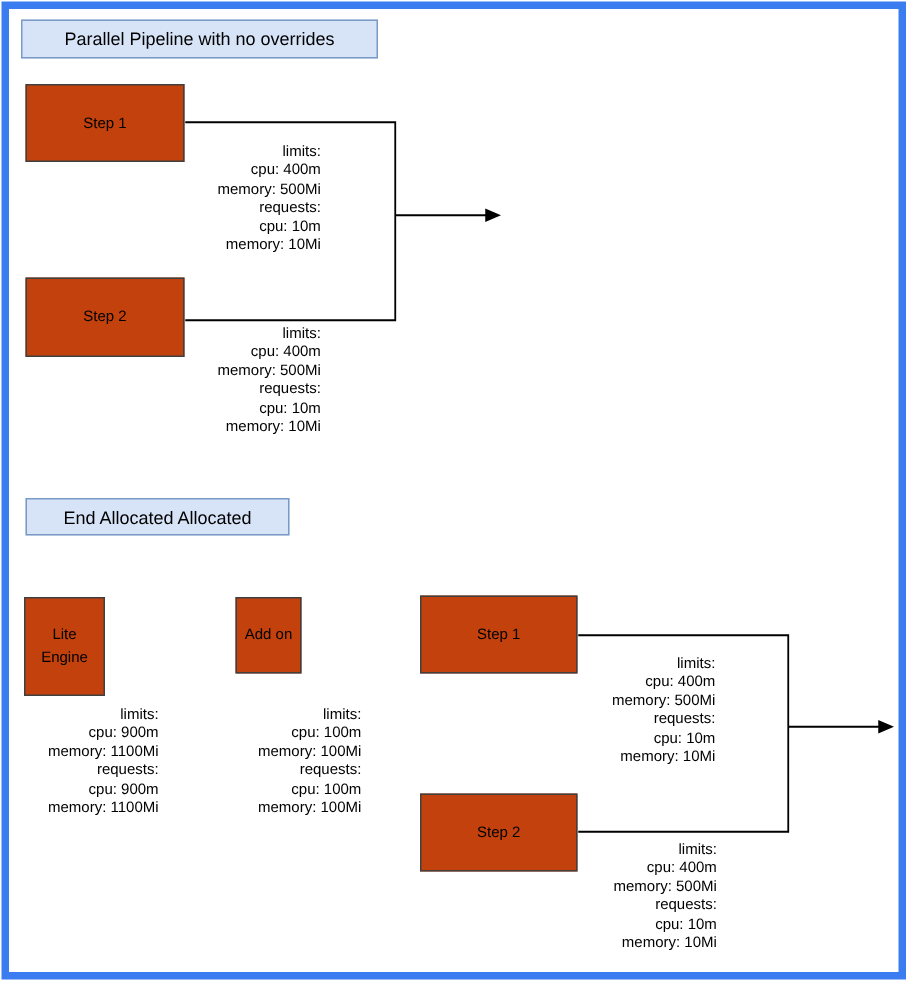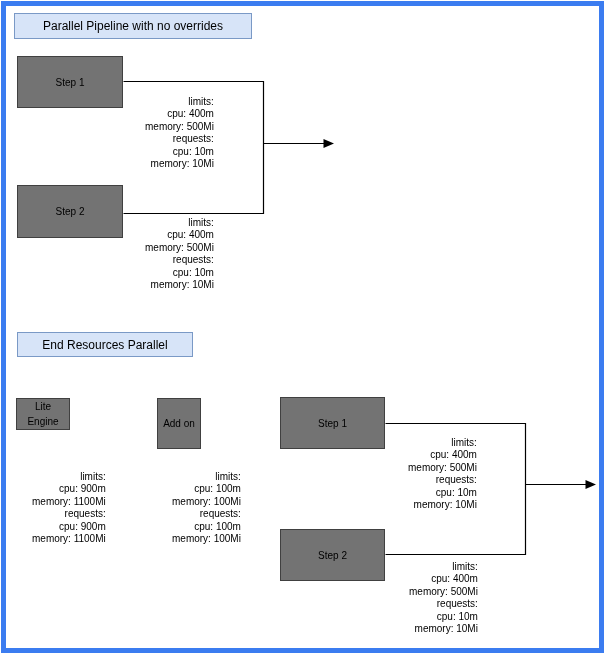--- a/index.html
+++ b/index.html
@@ -6,21 +6,21 @@
   body{width:606px;height:655px;position:relative;overflow:hidden;
        font-family:"Liberation Sans","DejaVu Sans",sans-serif;color:#000;}
   .frame{position:absolute;left:1px;top:1px;width:603px;height:652px;
          box-sizing:border-box;border:5px solid var(--frame,#3b7cf0);background:transparent;}
   .connectors{position:absolute;left:0;top:0;width:606px;height:655px;pointer-events:none;}
   .title-box{position:absolute;box-sizing:border-box;
              background:var(--title-fill,#d7e4f8);
              border:1px solid var(--title-border,#7a99c6);
              font-size:12px;font-weight:normal;
              display:flex;align-items:center;justify-content:center;white-space:nowrap;}
-  .node{position:absolute;box-sizing:border-box;background:#737373;
+  .node{position:absolute;box-sizing:border-box;background:#c2410c;
         border:1.5px solid var(--box-border,#404040);
         display:flex;align-items:center;justify-content:center;
         font-size:10px;line-height:15px;text-align:center;white-space:pre-line;}
   .res{position:absolute;font-size:10px;line-height:12.4px;white-space:nowrap;text-align:right;}
   .res .ind{padding-left:13px;}
 </style>
 </head>
 <body>
 
 <div class="frame"></div>
@@ -60,24 +60,24 @@
 <div class="res" style="left:132px;top:217px">
   <div>limits:</div>
   <div class="ind">cpu: 400m</div>
   <div class="ind">memory: 500Mi</div>
   <div>requests:</div>
   <div class="ind">cpu: 10m</div>
   <div class="ind">memory: 10Mi</div>
 </div>
 
 <div class="title-box" style="left:17px;top:332px;width:176px;height:25px">
-  <span>End Resources Parallel</span>
+  <span>End Allocated Allocated</span>
 </div>
 
-<div class="node" style="left:16px;top:398px;width:54px;height:32px">
+<div class="node" style="left:16px;top:398px;width:54px;height:66px">
   <span>Lite
 Engine</span>
 </div>
 
 <div class="res" style="left:19px;top:471px">
   <div>limits:</div>
   <div class="ind">cpu: 900m</div>
   <div class="ind">memory: 1100Mi</div>
   <div>requests:</div>
   <div class="ind">cpu: 900m</div>

